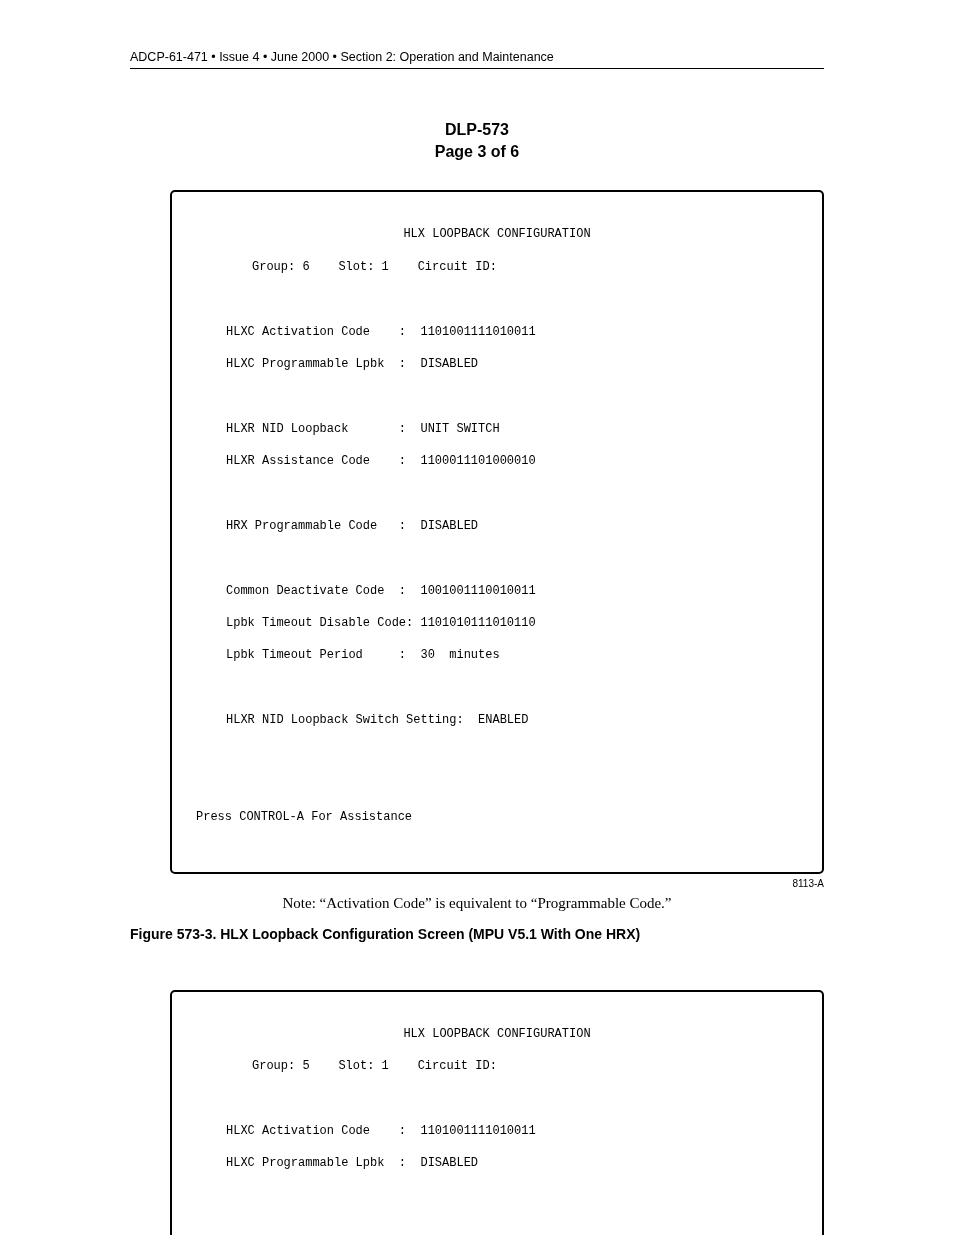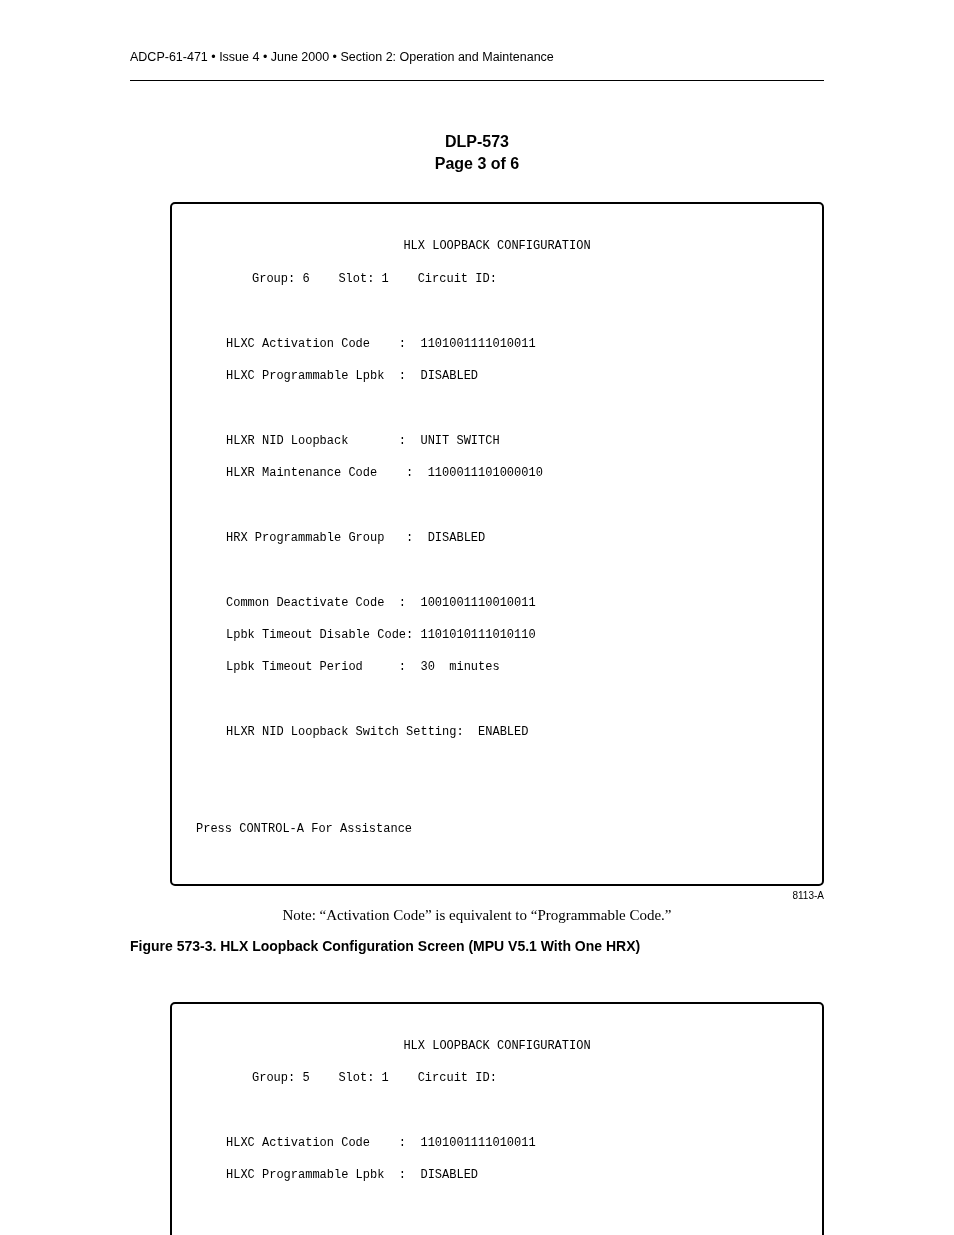--- a/index.html
+++ b/index.html
@@ -11,21 +11,21 @@
     width: 954px;
   }
   .page {
     padding: 50px 130px 40px 130px;
     box-sizing: border-box;
   }
   .header-line {
     font-family: Arial, Helvetica, sans-serif;
     font-size: 12.5px;
     border-bottom: 1px solid #000;
-    padding-bottom: 16px;
+    padding-bottom: 4px;
     margin-bottom: 50px;
   }
   .dlp-block {
     font-family: Arial, Helvetica, sans-serif;
     font-weight: bold;
     font-size: 16px;
     line-height: 1.35;
     margin-bottom: 28px;
     text-align: center;
   }
@@ -82,23 +82,23 @@
 
   <div class="screen-wrap">
     <div class="screen">
 <div class="s-title">HLX LOOPBACK CONFIGURATION</div>
 <div class="s-sub">Group: 6    Slot: 1    Circuit ID:</div>
 <div> </div>
 <div class="s-line">HLXC Activation Code    :  1101001111010011</div>
 <div class="s-line">HLXC Programmable Lpbk  :  DISABLED</div>
 <div> </div>
 <div class="s-line">HLXR NID Loopback       :  UNIT SWITCH</div>
-<div class="s-line">HLXR Maintenance Code    :  1100011101000010</div>
+<div class="s-line">HLXR Assistance Code    :  1100011101000010</div>
 <div> </div>
-<div class="s-line">HRX Programmable Group   :  DISABLED</div>
+<div class="s-line">HRX Programmable Code   :  DISABLED</div>
 <div> </div>
 <div class="s-line">Common Deactivate Code  :  1001001110010011</div>
 <div class="s-line">Lpbk Timeout Disable Code: 1101010111010110</div>
 <div class="s-line">Lpbk Timeout Period     :  30  minutes</div>
 <div> </div>
 <div class="s-line">HLXR NID Loopback Switch Setting:  ENABLED</div>
 <div> </div>
 <div> </div>
 <div class="s-foot">Press CONTROL-A For Assistance</div>
     </div>

